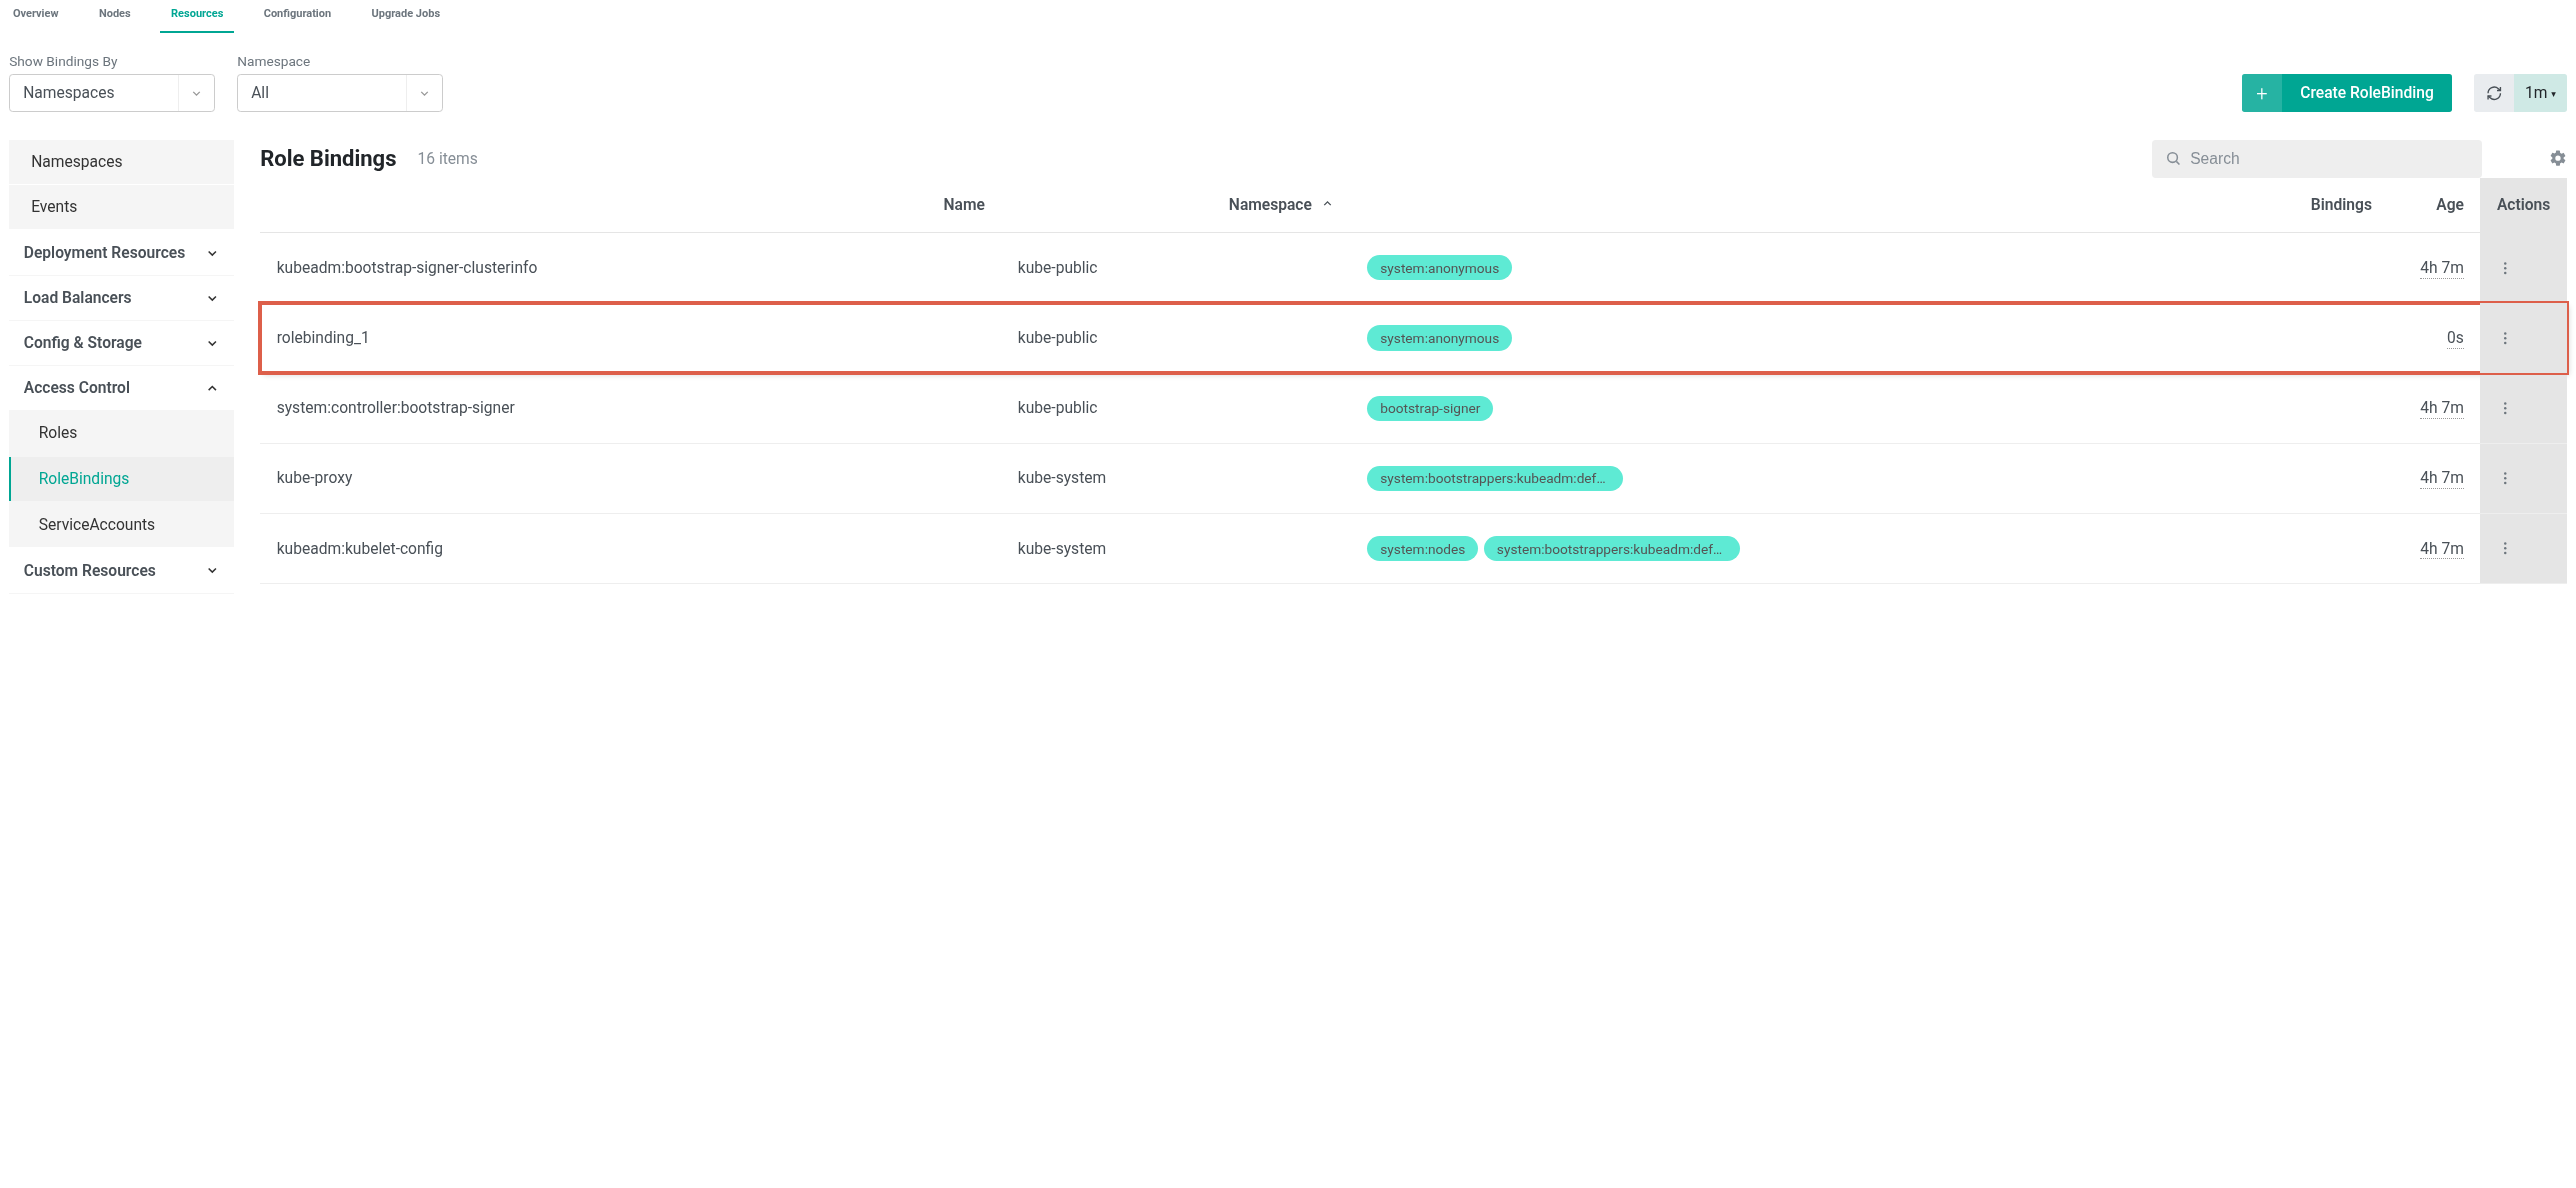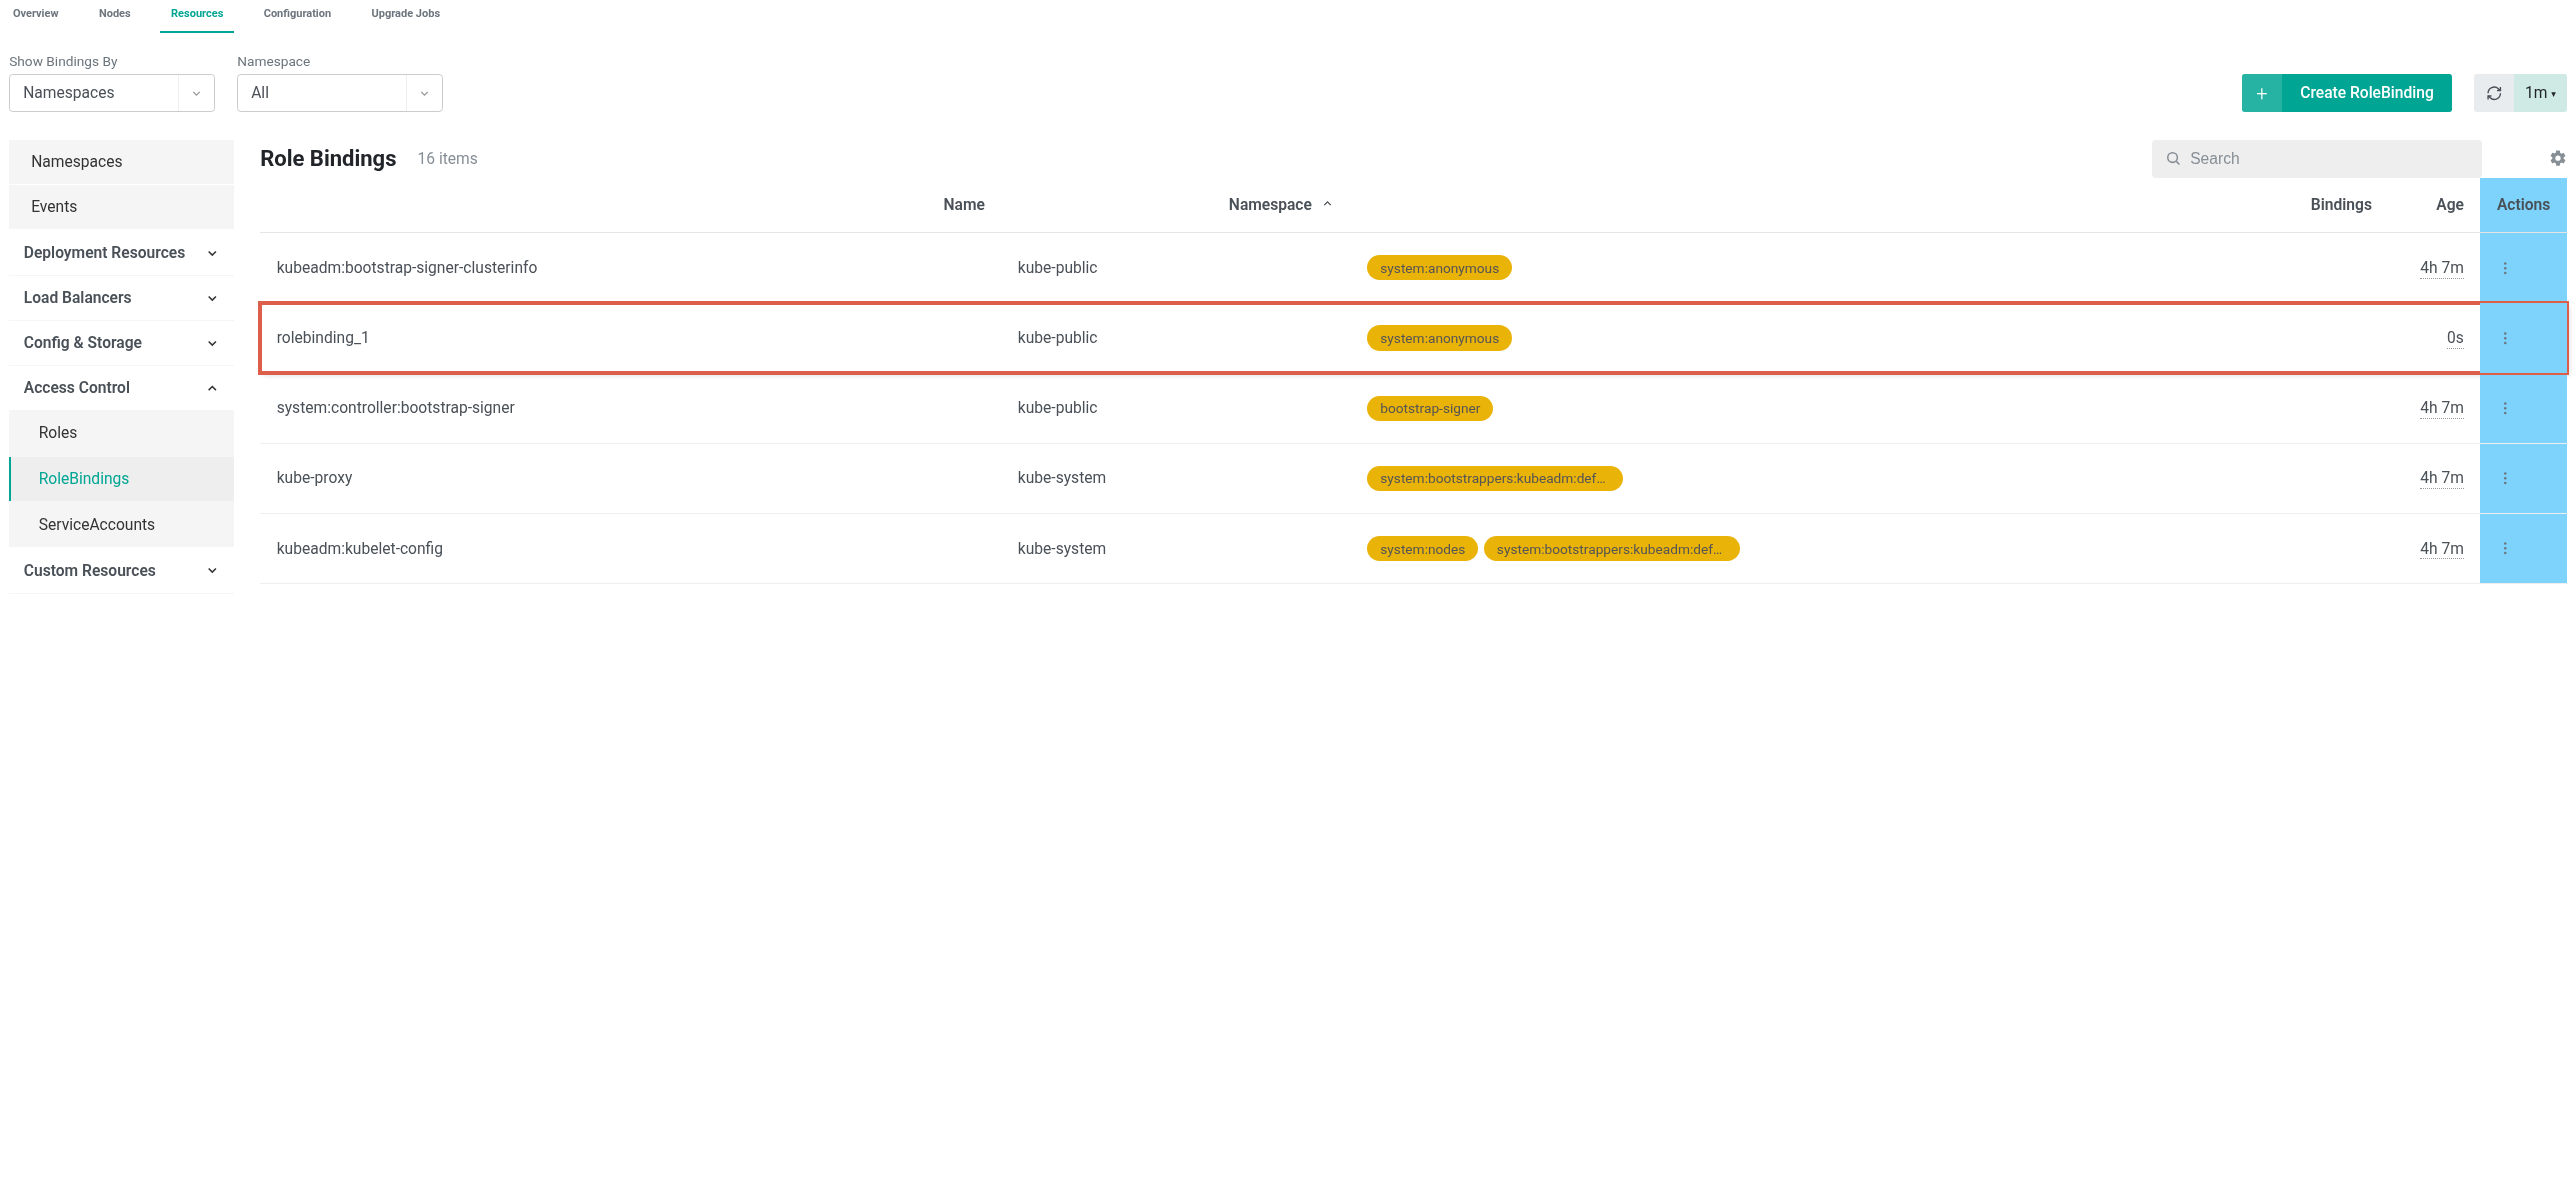--- a/index.html
+++ b/index.html
@@ -217,21 +217,21 @@
   .table th {
     text-align: right;
     font-weight: 600;
     font-size: 15.6px;
     color: #495057;
     padding: 18.3px 16.5px;
     border-bottom: 0.9px solid #e5e5e5;
   }
   .table th.sortable { cursor: pointer; }
   .table th.actions-col, .table td.actions-col {
-    background: #7dd3fc;
+    background: #e5e5e5;
     text-align: center;
     width: 73px;
   }
   .table th.age-col, .table td.age-col { text-align: right; width: 92px; }
   .table td {
     padding: 22px 16.5px;
     border-bottom: 0.9px solid #eee;
     font-size: 15.6px;
     color: #495057;
     vertical-align: middle;
@@ -239,21 +239,21 @@
   .table tr.highlight-row td {
     position: relative;
   }
   .table tr.highlight-row {
     outline: 4.6px solid #dd5f4a;
     outline-offset: -2.7px;
     box-shadow: 2.7px 2.7px 5.5px rgba(0,0,0,0.15);
   }
   .badge {
     display: inline-block;
-    background: #eab308;
+    background: #5eead4;
     color: #555;
     border-radius: 915px;
     padding: 4.6px 13px;
     font-size: 13.7px;
     margin-right: 5.5px;
     white-space: nowrap;
     max-width: 256px;
     overflow: hidden;
     text-overflow: ellipsis;
     vertical-align: middle;

